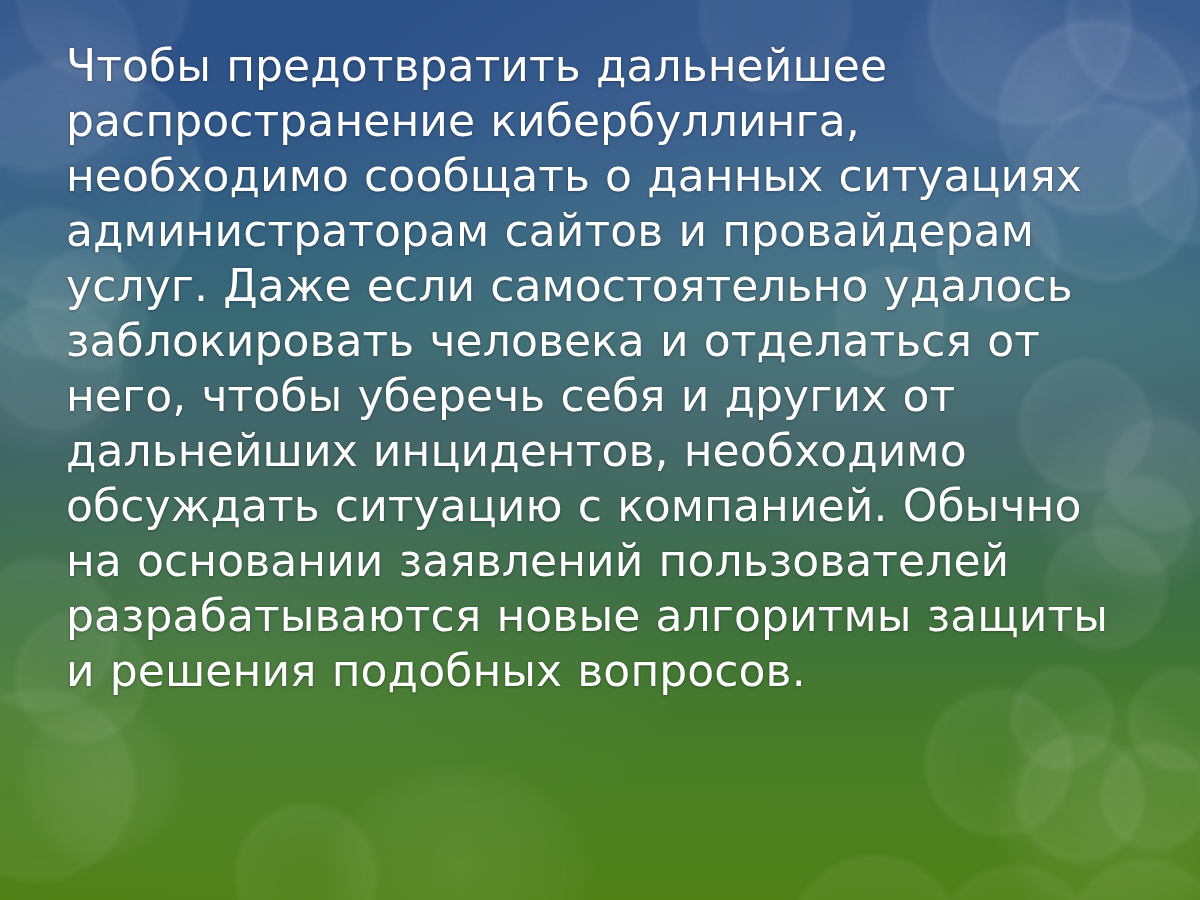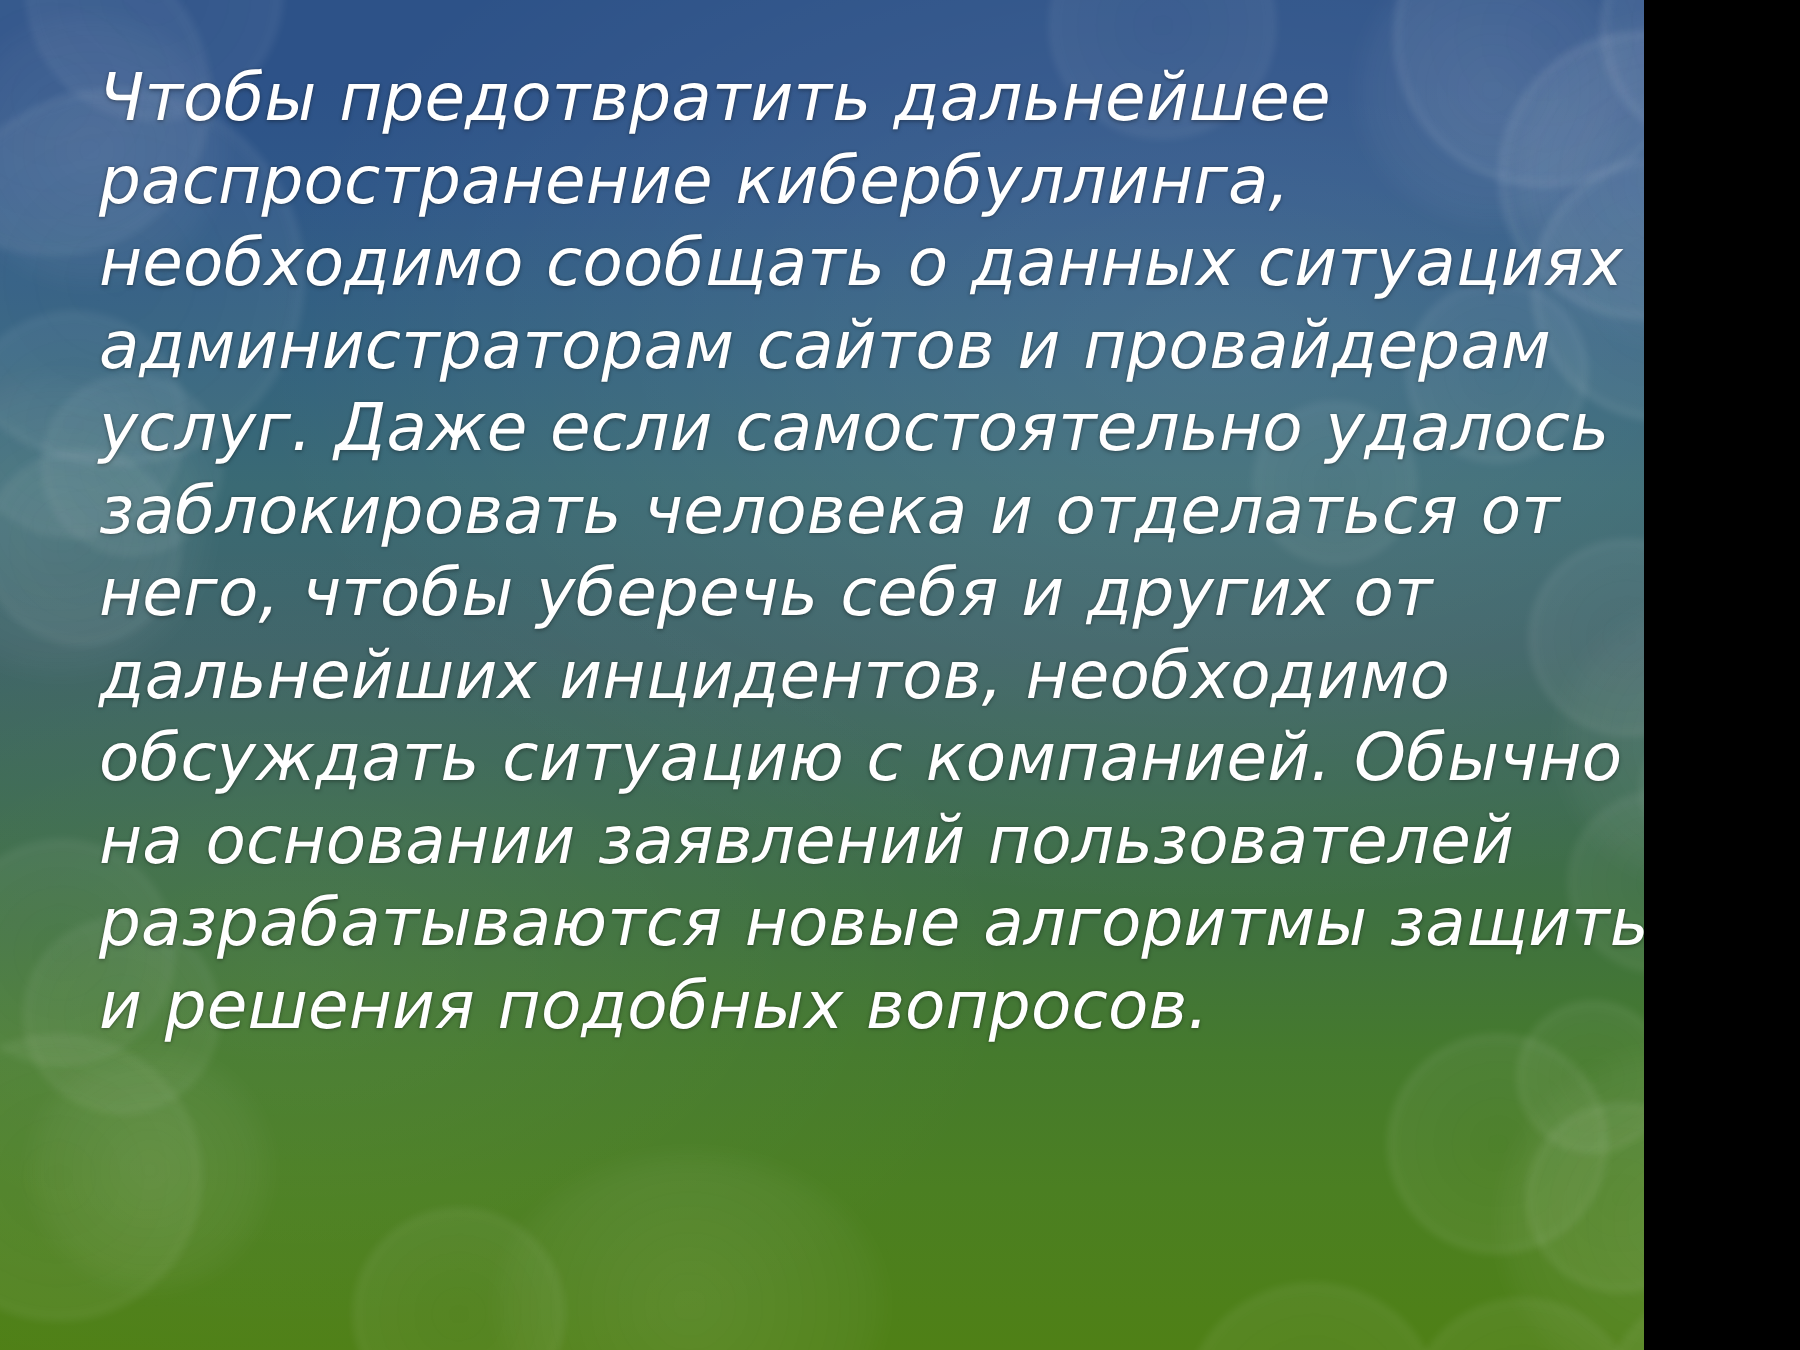--- a/index.html
+++ b/index.html
@@ -4,40 +4,39 @@
 <title>Slide</title>
 <style>
   html, body {
     margin: 0;
     padding: 0;
     background: #000;
   }
 
   #slide {
     position: relative;
-    width: 1096px;
+    width: 1200px;
     height: 900px;
     overflow: hidden;
     font-family: "DejaVu Sans", sans-serif;
     
     background:
       linear-gradient(to bottom,
         #2d5288 0%,
         #2d5288 6%,
         #2f5788 14%,
         #33627f 26%,
         #3a6a74 36%,
         #3f6468 48%,
         #3d6a55 58%,
         #3f7140 68%,
         #457a2d 78%,
         #4b7f22 88%,
         #4e8019 97%,
         #4f8016 100%);
-    font-style: italic;
   }
 
   
   #sheen {
     position: absolute;
     inset: 0;
     background:
       radial-gradient(ellipse 900px 520px at 74% 26%,
         rgba(255,255,255,0.10) 0%,
         rgba(255,255,255,0.045) 42%,

